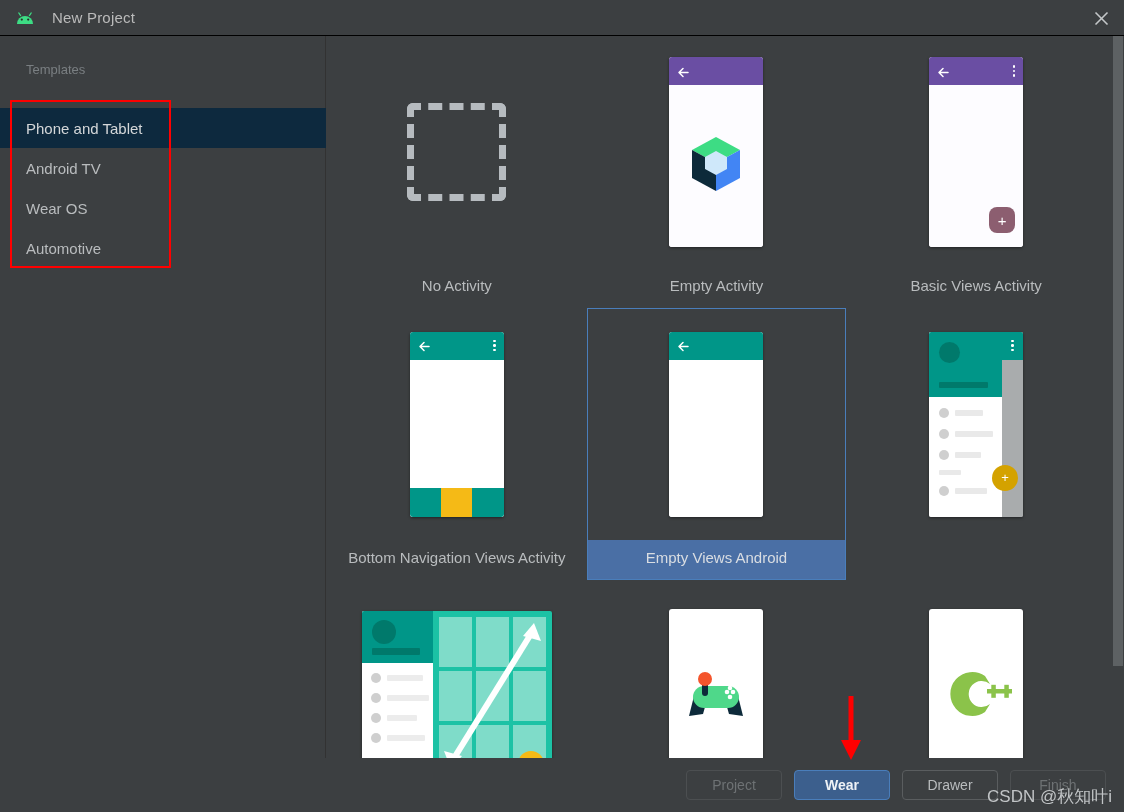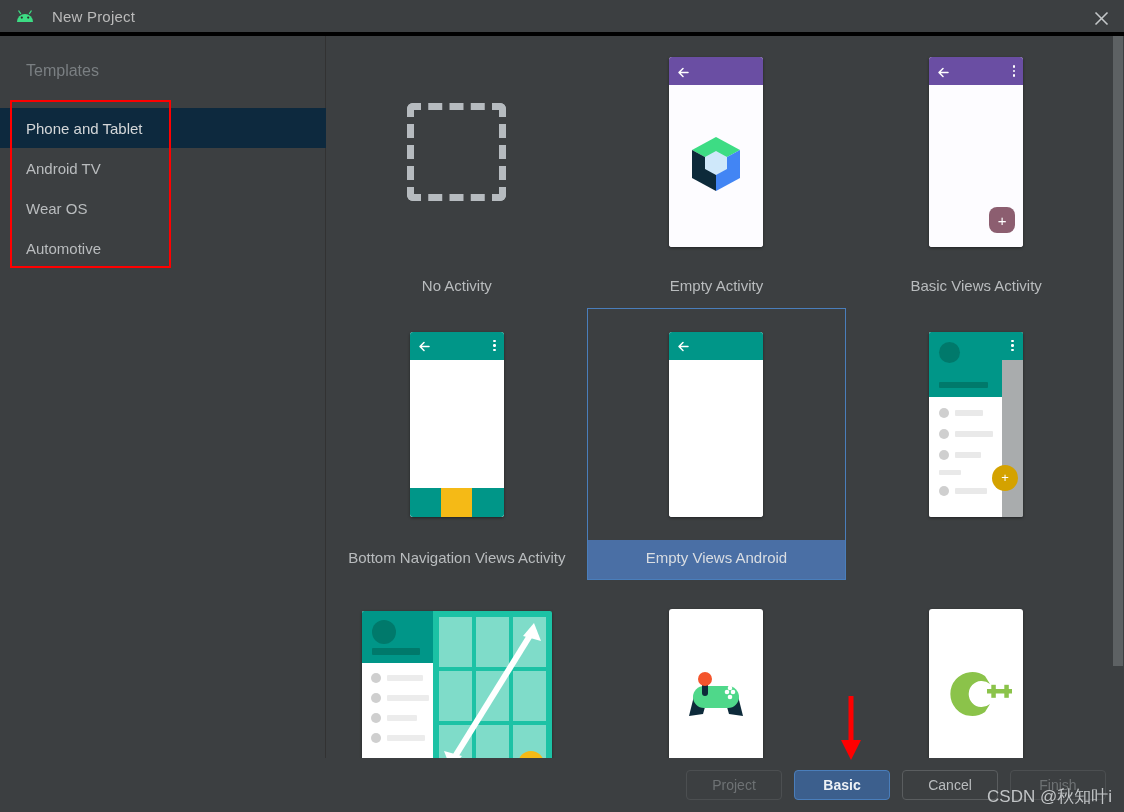--- a/index.html
+++ b/index.html
@@ -7,40 +7,40 @@
     width: 1124px; height: 812px;
     background: #3c3f41;
     font-family: "Liberation Sans", sans-serif;
     overflow: hidden;
   }
   #root { position: relative; width: 1124px; height: 812px; background: #3c3f41; }
 
   
   .titlebar {
     position: absolute; left: 0; top: 0; width: 1124px; height: 36px;
-    background: #3c3f41; border-bottom: 4px solid #000000;
+    background: #3c3f41; border-bottom: 1px solid #000000;
     display: flex; align-items: center;
   }
   .titlebar .app-icon { margin-left: 14px; width: 22px; height: 22px; display: flex; align-items: center; justify-content: center; }
   .titlebar .title-text {
     margin-left: 16px; color: #bbbbbb; font-size: 15px; letter-spacing: .2px;
   }
   .close-btn {
     position: absolute; right: 0; top: 0; width: 46px; height: 36px;
     display: flex; align-items: center; justify-content: center; cursor: pointer;
   }
   .close-btn svg { display:block; }
 
   
   .sidebar {
     position: absolute; left: 0; top: 36px; width: 326px; height: 722px;
     background: #3c3f41; border-right: 1px solid #323232;
   }
   .sidebar-header {
-    color: #7a7f82; font-size: 16px; padding: 26px 0 0 26px;
+    color: #7a7f82; font-size: 13px; padding: 26px 0 0 26px;
   }
   .sidebar-list { position: absolute; left:0; top: 72px; width: 326px; }
   .sb-item {
     height: 40px; display: flex; align-items: center;
     padding-left: 26px; color: #b9bcbe; font-size: 15px; cursor: pointer;
   }
   .sb-item.selected { background: #0d293e; color: #d4d7d9; }
 
   
   .anno-box {
@@ -455,24 +455,24 @@
 
   <div class="scrollbar">
     <div class="scroll-thumb"></div>
   </div>
 
   <div class="footer">
     <div class="btn disabled">
       <span>Project</span>
     </div>
     <div class="btn primary">
-      <span>Basic</span>
+      <span>Wear</span>
     </div>
     <div class="btn">
-      <span>Cancel</span>
+      <span>Drawer</span>
     </div>
     <div class="btn disabled">
       <span>Finish</span>
     </div>
   </div>
 
   <svg class="red-arrow" viewBox="0 0 22 68">
     <line x1="11" y1="2" x2="11" y2="52" stroke="#ff0000" stroke-width="5"></line>
     <polygon points="11,66 1,46 21,46" fill="#ff0000"></polygon>
   </svg>

